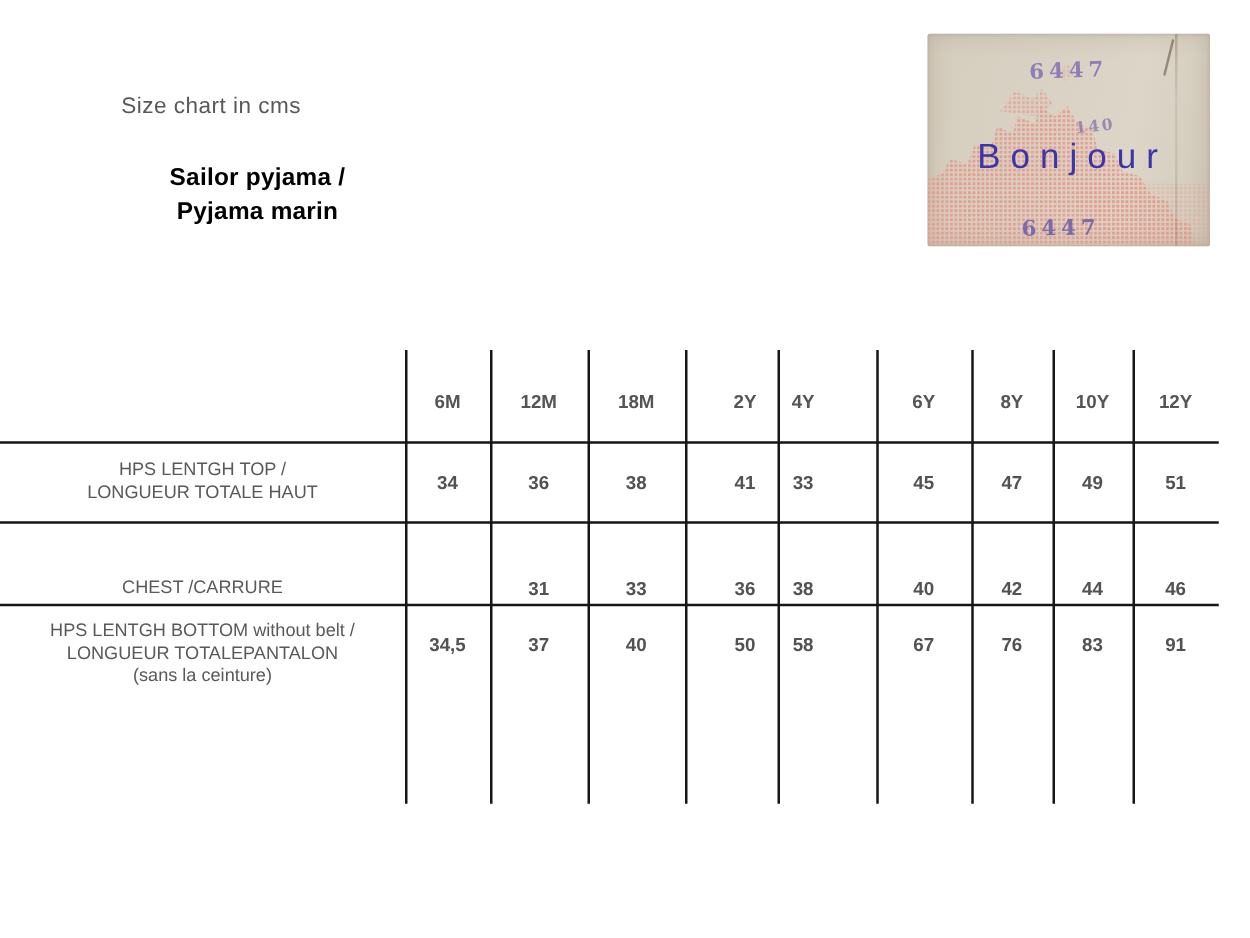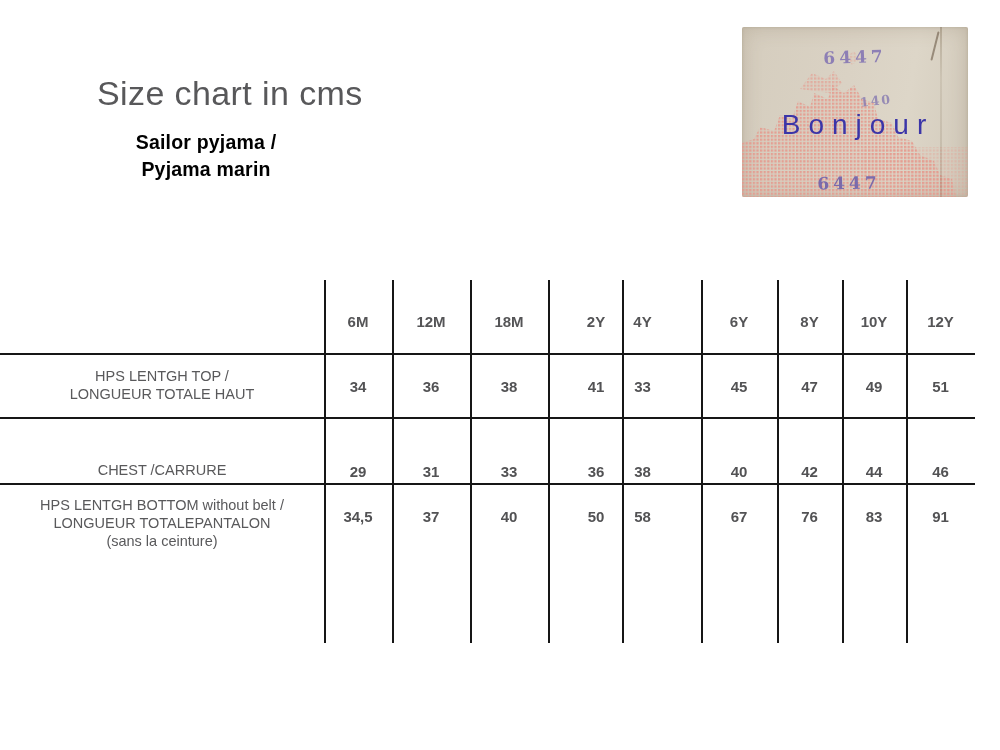--- a/index.html
+++ b/index.html
@@ -2,21 +2,21 @@
 <html><head>
 <meta charset="utf-8">
 <style>
   html,body{margin:0;padding:0;background:#fff;}
   .page{
     position:relative;width:1000px;height:750px;background:#ffffff;overflow:hidden;
     font-family:"Liberation Sans", sans-serif;color:#565658;
   }
   
   .title{
-    position:absolute;left:97px;top:74px;font-size:34px;letter-spacing:.4px;color:#58585a;
+    position:absolute;left:97px;top:74px;font-size:18px;letter-spacing:.4px;color:#58585a;
   }
   .subtitle{
     position:absolute;left:92px;top:129px;width:228px;text-align:center;
     font-size:19.5px;font-weight:700;line-height:26.5px;color:#000000;letter-spacing:.2px;
   }
   
   .logo{
     position:absolute;left:742px;top:27px;width:226px;height:170px;border-radius:2px;
     background:linear-gradient(100deg,#d5cdbe 0%,#dad2c4 45%,#ddd6c8 70%,#d2cabb 100%);
     box-shadow:inset 0 0 20px rgba(110,92,62,.22), inset 0 0 3px rgba(110,92,62,.25);
@@ -142,21 +142,20 @@
     <div class="cell col-2 row-1 val">36</div>
     <div class="cell col-3 row-1 val">38</div>
     <div class="cell col-4 row-1 val">41</div>
     <div class="cell col-5 row-1 val">33</div>
     <div class="cell col-6 row-1 val">45</div>
     <div class="cell col-7 row-1 val">47</div>
     <div class="cell col-8 row-1 val">49</div>
     <div class="cell col-9 row-1 val">51</div>
 
     <div class="cell col-0 row-2 label">CHEST /CARRURE</div>
-    <div class="cell col-1 row-2 val">29</div>
     <div class="cell col-2 row-2 val">31</div>
     <div class="cell col-3 row-2 val">33</div>
     <div class="cell col-4 row-2 val">36</div>
     <div class="cell col-5 row-2 val">38</div>
     <div class="cell col-6 row-2 val">40</div>
     <div class="cell col-7 row-2 val">42</div>
     <div class="cell col-8 row-2 val">44</div>
     <div class="cell col-9 row-2 val">46</div>
 
     <div class="cell col-0 row-3l label">HPS LENTGH BOTTOM without belt /

